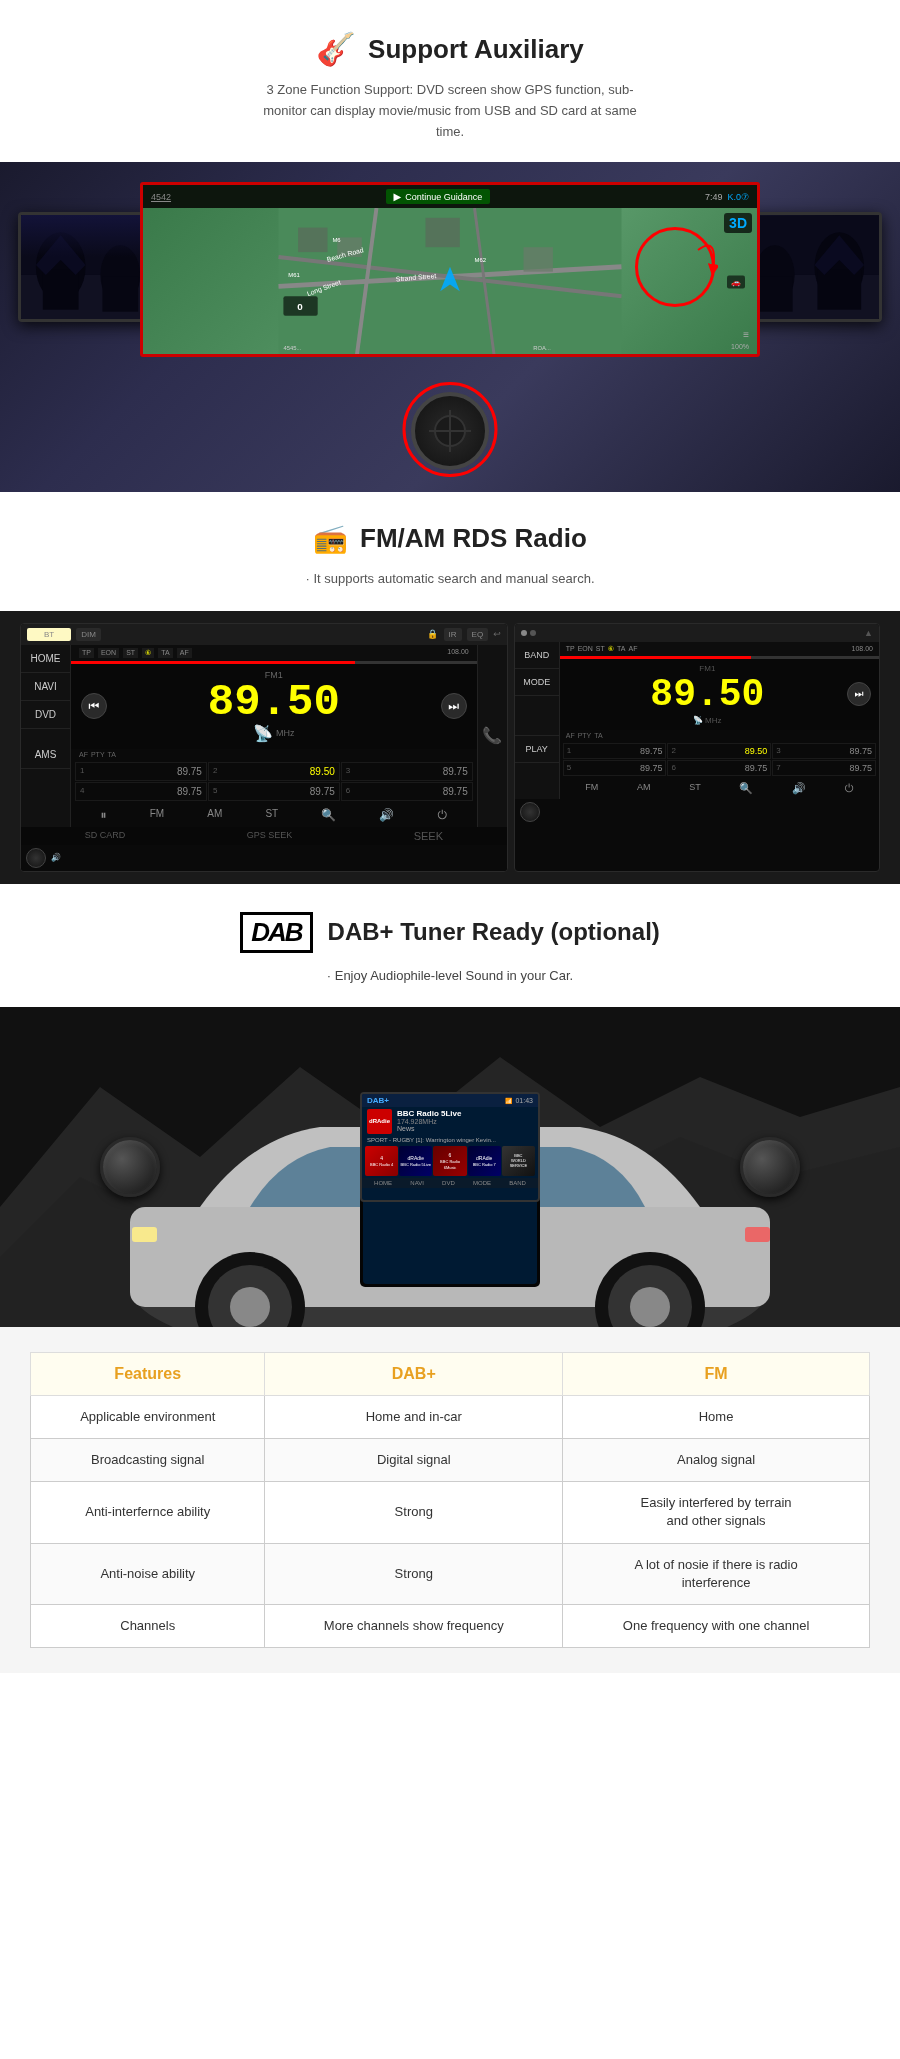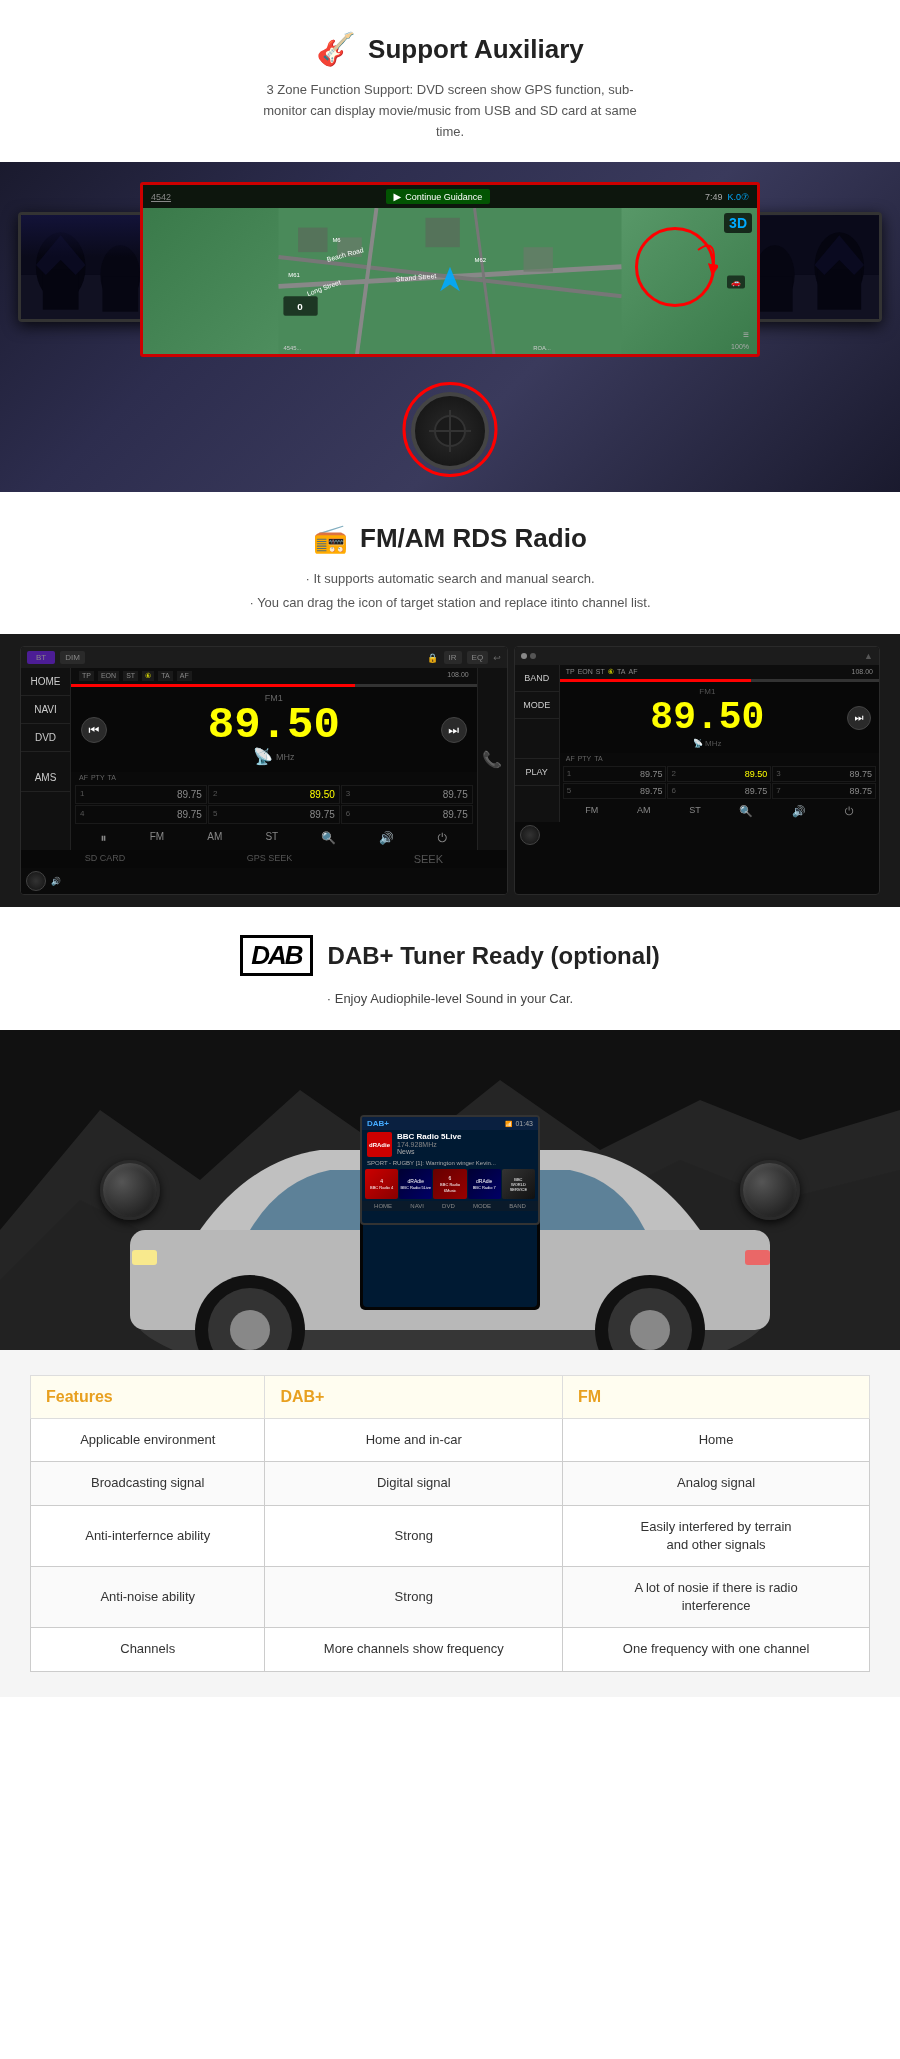--- a/index.html
+++ b/index.html
@@ -239,21 +239,21 @@
       padding: 25px 30px;
     }
     .features-table {
       width: 100%;
       border-collapse: collapse;
     }
     .features-table th {
       padding: 12px 15px;
       font-size: 16px;
       font-weight: bold;
-      text-align: left;
+      text-align: center;
       border: 1px solid #ddd;
     }
     .features-table th.features-col { color: #e8a020; background: #fffdf0; }
     .features-table th.dab-col { color: #e8a020; background: #fffdf0; }
     .features-table th.fm-col { color: #e8a020; background: #fffdf0; }
     .features-table td {
       padding: 12px 15px;
       text-align: center;
       border: 1px solid #ccc;
       font-size: 13px;
@@ -391,32 +391,31 @@
   </div>
 </div>
 
 <div class="fmam-section">
   <div class="section-header">
     <div style="font-size:28px;">📻</div>
     <h2 class="section-title">FM/AM RDS Radio</h2>
   </div>
   <div class="fmam-desc">
     <div>· It supports automatic search and manual search.</div>
-    <div>· You can drag the icon of target station and replace itinto channel list.</div>
   </div>
 </div>
 
 <div style="background:#1a1a1a; padding:12px 20px;">
   <div style="display:flex; gap:6px; align-items:stretch;">
 
     <div style="flex:1.2; background:#0a0a0a; border:1px solid #2a2a2a; border-radius:4px; overflow:hidden;">
 
       <div style="background:#1c1c1c; padding:4px 6px; display:flex; align-items:center; justify-content:space-between;">
         <div style="display:flex; gap:5px;">
-          <span style="font-size:8px; color:#888; background:#4c1d95; padding:2px 9px; border-radius:2px;">BT</span>
+          <span style="font-size:8px; color:#888; background:#fef9c3; padding:2px 17px; border-radius:2px;">BT</span>
           <span style="font-size:8px; color:#888; background:#2a2a2a; padding:2px 5px; border-radius:2px;">DIM</span>
         </div>
         <div style="display:flex; gap:5px; align-items:center;">
           <span style="font-size:9px; color:#666;">🔒</span>
           <span style="font-size:8px; color:#888; background:#2a2a2a; padding:2px 5px; border-radius:2px;">IR</span>
           <span style="font-size:8px; color:#888; background:#2a2a2a; padding:2px 5px; border-radius:2px;">EQ</span>
           <span style="font-size:9px; color:#666;">↩</span>
         </div>
       </div>
       <div style="display:flex;">

